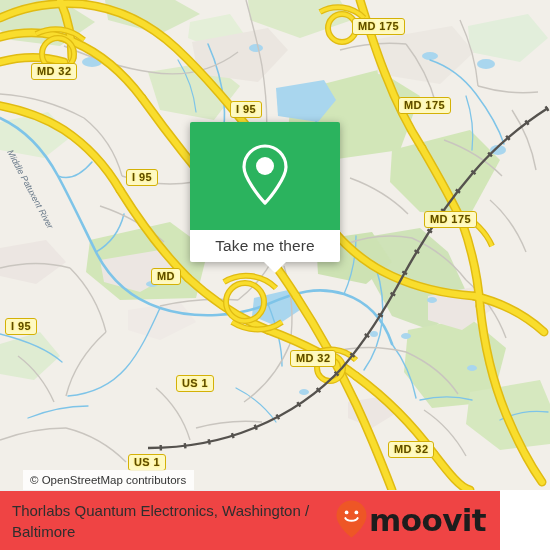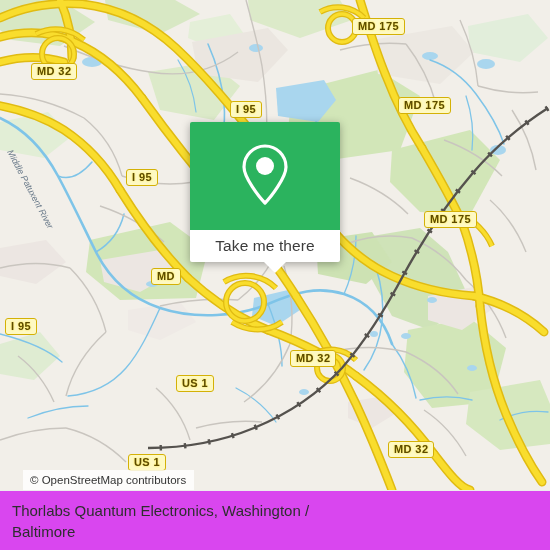--- a/index.html
+++ b/index.html
@@ -86,22 +86,22 @@
     width:0; height:0;
     margin-left:-11px;
     border-left:11px solid transparent;
     border-right:11px solid transparent;
     border-top:11px solid #ffffff;
   }
 
   
   #footer{
     position:absolute; left:0; top:490px;
-    width:550px; height:60px;
-    background:#d946ef;
+    width:500px; height:60px;
+    background:#ef4444;
     display:flex; align-items:center;
     border-top:1px solid #ececec;
   }
   #footer-title{
     flex:1;
     padding-left:12px;
     padding-right:8px;
     color:#2e2e2e;
     font-size:15px;
     line-height:21px;
@@ -337,13 +337,25 @@
       <span id="popup-label">Take me there</span>
     </div>
   </div>
   <div id="popup-tail"></div>
 
   <div id="attribution">© OpenStreetMap contributors</div>
 </div>
 
 <div id="footer">
   <div id="footer-title">Thorlabs Quantum Electronics, Washington / Baltimore</div>
+  <div id="footer-logo">
+    <span>
+      <svg width="33" height="40" viewBox="0 0 33 40">
+        <path d="M16.5,1.5 C8.2,1.5 1.5,8.2 1.5,16.5 C1.5,25.2 12,35.5 16.5,38.5
+                 C21,35.5 31.5,25.2 31.5,16.5 C31.5,8.2 24.8,1.5 16.5,1.5 Z" fill="#ee5626"></path>
+        <circle cx="11.6" cy="13.4" r="1.9" fill="#ffffff"></circle>
+        <circle cx="21.4" cy="13.4" r="1.9" fill="#ffffff"></circle>
+        <path d="M10.4,19.2 C12.4,22.6 20.6,22.6 22.6,19.2" fill="none" stroke="#ffffff" stroke-width="2.1" stroke-linecap="round"></path>
+      </svg>
+    </span>
+    <span id="logo-word">moovit</span>
+  </div>
 </div>
 
 </body></html>

